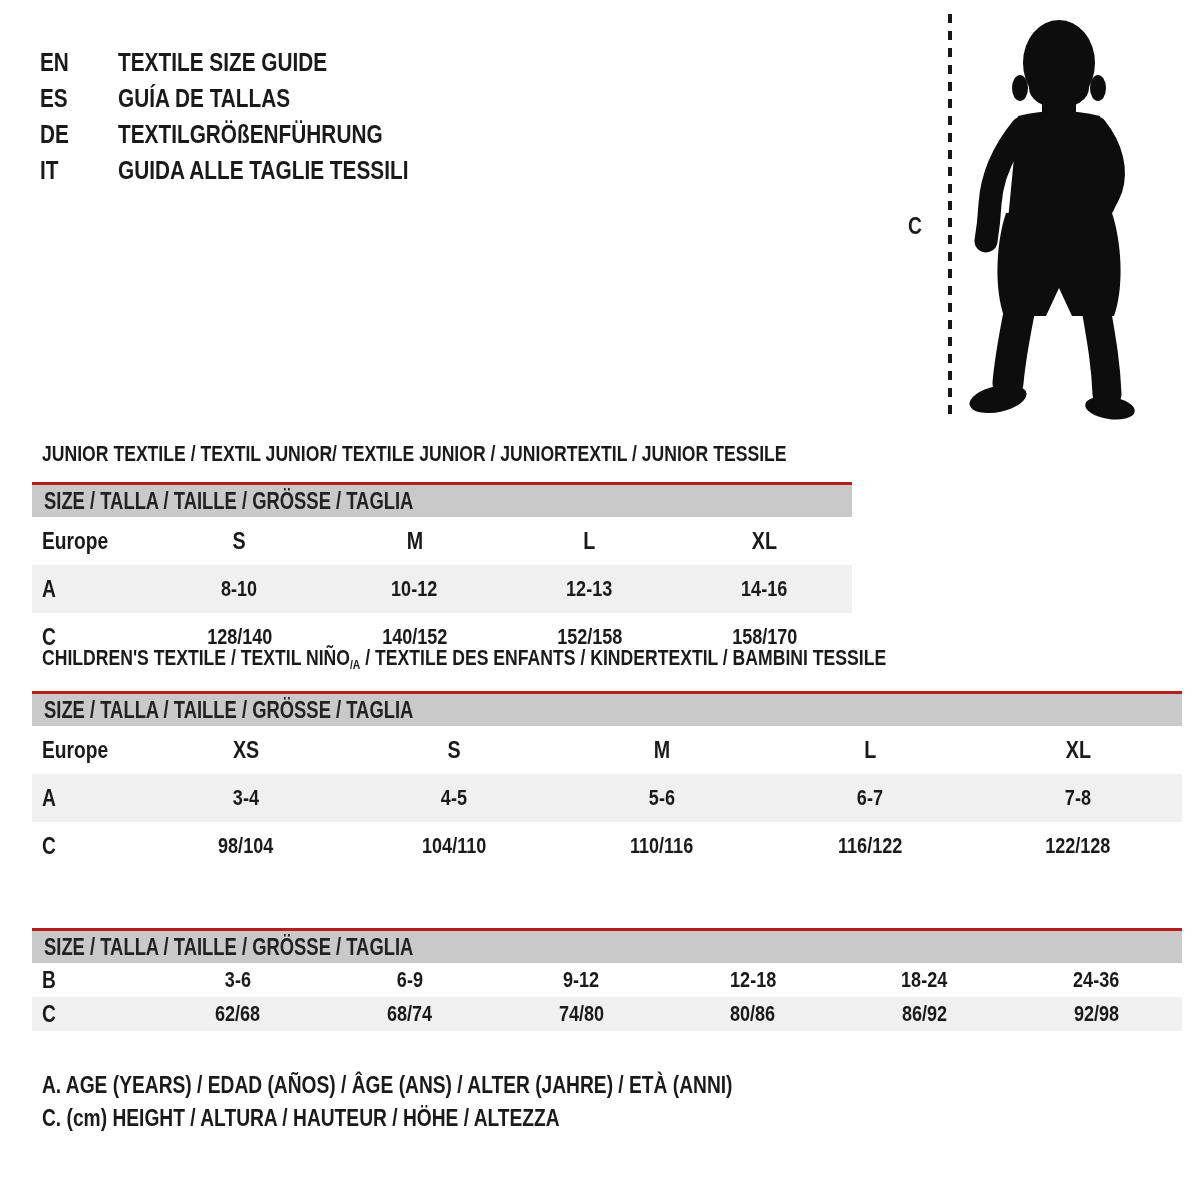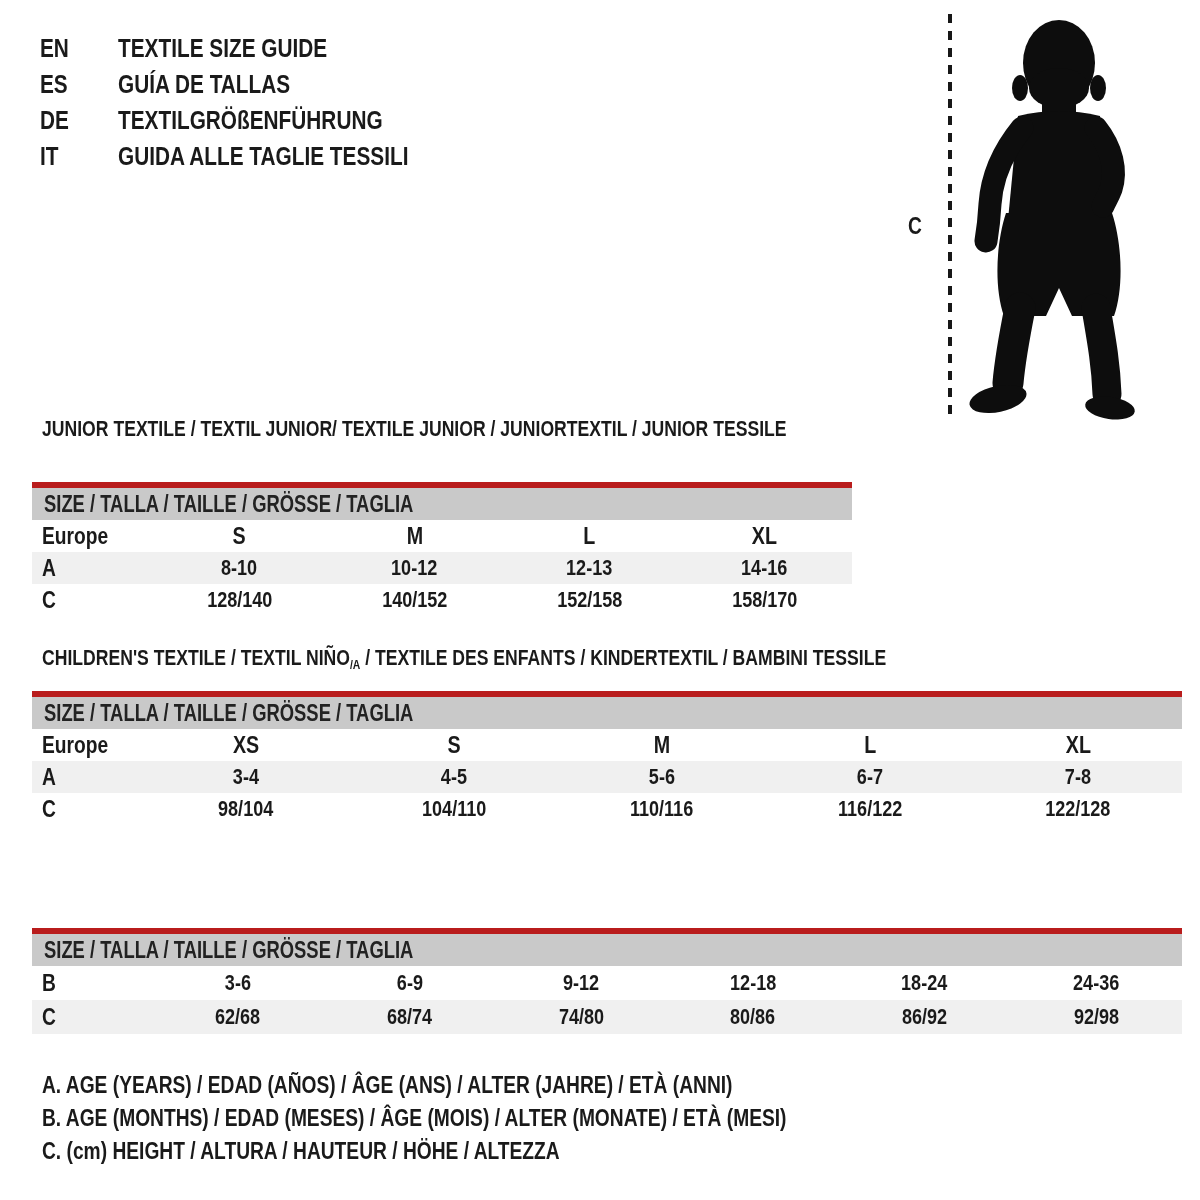--- a/index.html
+++ b/index.html
@@ -7,40 +7,40 @@
     width:1200px; height:1200px; background:#ffffff;
     font-family:"Liberation Sans", sans-serif; color:#1a1a1a;
   }
   .page { position:relative; width:1200px; height:1200px; background:#fff; overflow:hidden; }
 
   
   .cond  { display:inline-block; transform:scaleX(0.8);  transform-origin:0 50%;  white-space:nowrap; font-weight:bold; }
   .condc { display:inline-block; transform:scaleX(0.82); transform-origin:50% 50%; white-space:nowrap; font-weight:bold; }
 
   
-  .lang-block { position:absolute; left:40px; top:30px; }
+  .lang-block { position:absolute; left:40px; top:44px; }
   .lang-row   { display:flex; align-items:center; height:36px; font-size:26px; }
   .lang-code  { width:78px; }
 
   
   .figure-area   { position:absolute; left:890px; top:0; width:300px; height:440px; }
   .dashed-line   { position:absolute; left:58px; top:14px; width:4px; height:402px;
                    background:repeating-linear-gradient(to bottom, #171717 0 9px, transparent 9px 17px); }
   .c-label       { position:absolute; left:18px; top:212px; font-size:24px; }
   .silhouette    { position:absolute; left:70px; top:8px; }
 
   
   .sec-title { position:absolute; left:42px; font-size:22px; line-height:33px; }
   .sub { font-size:13px; position:relative; top:4px; }
 
   
   .table { position:absolute; left:32px; }
-  .thead { height:32px; background:#c9c9c9; border-top:6px solid #b91c1c; display:flex; align-items:center;
+  .thead { height:32px; background:#c9c9c9; border-top:3px solid #b91c1c; display:flex; align-items:center;
            padding-left:12px; font-size:23px; color:#222; }
-  .trow  { display:flex; align-items:center; height:32px; font-size:24px; }
+  .trow  { display:flex; align-items:center; height:48px; font-size:24px; }
   .trow.shaded { background:#f0f0f0; }
   .cell-label { padding-left:10px; }
   .cell-val   { flex:1; text-align:center; }
   .trow.nums .cell-val { font-size:22px; }
   .t-junior   { width:820px; }  .t-junior  .cell-label { width:110px; }
   .t-children { width:1150px; } .t-children .cell-label { width:100px; }
   .t-babies   { width:1150px; } .t-babies  .cell-label { width:110px; }
   .t-babies .trow { height:34px; }
 
   
@@ -90,21 +90,21 @@
         <path d="M60,300 C54,330 50,352 48,375" stroke-width="31"></path>
         <path d="M136,300 C142,335 146,358 147,386" stroke-width="29"></path>
       </g>
       <g fill="#0d0d0d">
         <ellipse cx="38" cy="391" rx="29" ry="13" transform="rotate(-12 38 391)"></ellipse>
         <ellipse cx="150" cy="400" rx="25" ry="11" transform="rotate(8 150 400)"></ellipse>
       </g>
     </svg>
   </div>
 
-  <div class="sec-title" style="top:412px">
+  <div class="sec-title" style="top:437px">
     <span class="cond">JUNIOR TEXTILE / TEXTIL JUNIOR/ TEXTILE JUNIOR / JUNIORTEXTIL / JUNIOR TESSILE</span>
   </div>
   <div class="table t-junior" style="top:482px">
     <div class="thead">
       <span class="cond">SIZE / TALLA / TAILLE / GRÖSSE / TAGLIA</span>
     </div>
     <div class="trow">
       <div class="cell-label"><span class="cond">Europe</span></div>
       <div class="cell-val"><span class="condc">S</span></div>
       <div class="cell-val"><span class="condc">M</span></div>
@@ -182,20 +182,17 @@
       <div class="cell-val"><span class="condc">86/92</span></div>
       <div class="cell-val"><span class="condc">92/98</span></div>
     </div>
   </div>
 
   <div class="legend">
     <div class="legend-line">
         <span class="cond">A. AGE (YEARS) / EDAD (AÑOS) / ÂGE (ANS) / ALTER (JAHRE) / ETÀ (ANNI)</span>
       </div>
     <div class="legend-line">
-        <span class="cond">B. AGE (MONTHS) / EDAD (MESES) / ÂGE (MOIS) / ALTER (MONATE) / ETÀ (MESI)</span>
-      </div>
-    <div class="legend-line">
         <span class="cond">C. (cm) HEIGHT / ALTURA / HAUTEUR / HÖHE / ALTEZZA</span>
       </div>
   </div>
 
 </div>
 
 </body></html>

